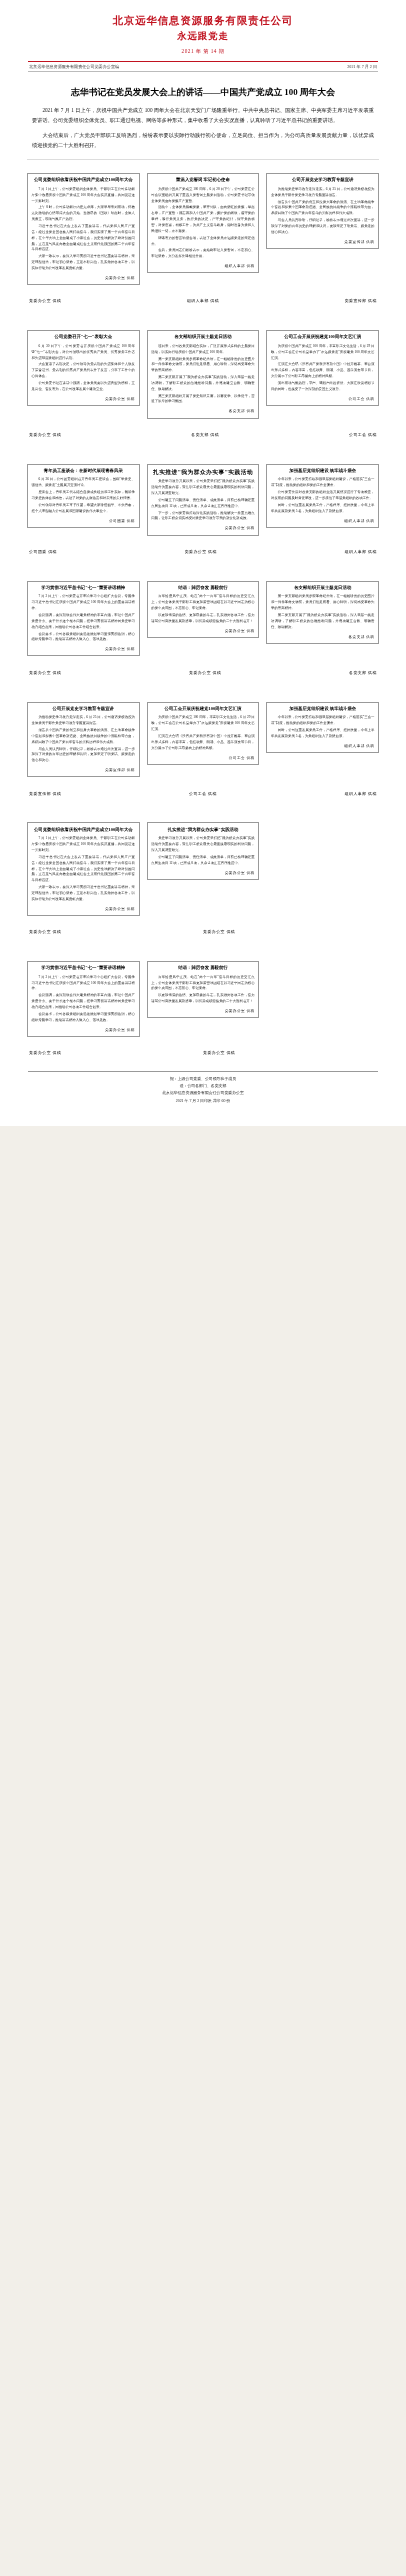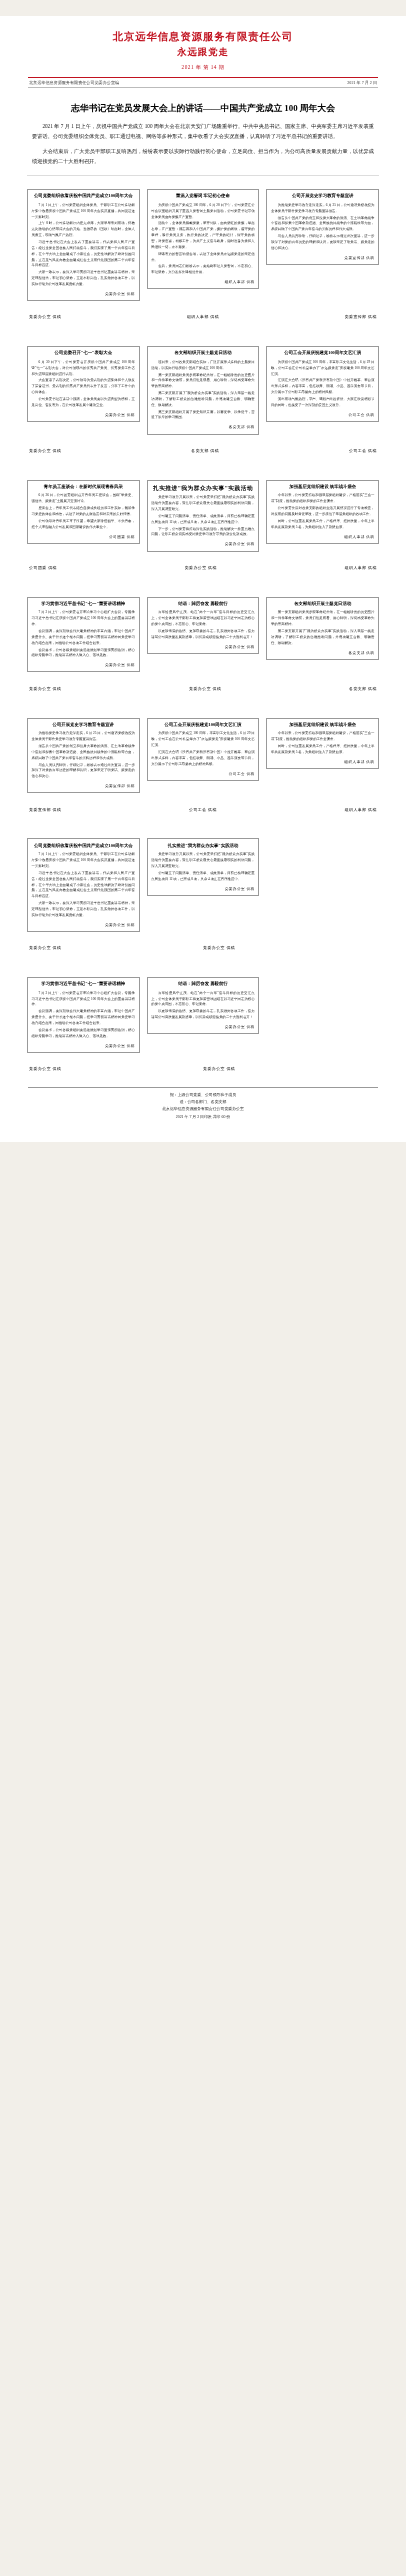--- a/index.html
+++ b/index.html
@@ -1,19 +1,19 @@
 <!DOCTYPE html>
 <html style="font-size:8.2px"><head>
 <meta charset="utf-8">
 <style>
   html,body{margin:0;padding:0;background:#f2efe9;}
   body{font-family:"Liberation Serif", serif;}
   .page{
     width:406px;
-    margin:16px auto;
+    margin:0 auto;
     background:#ffffff;
     position:relative;
     padding:0 0 20.6px 0;
     box-sizing:border-box;
   }
   .masthead{
     text-align:center;
     padding:13.4px 0 3.1px 0;
   }
   .masthead .title{

